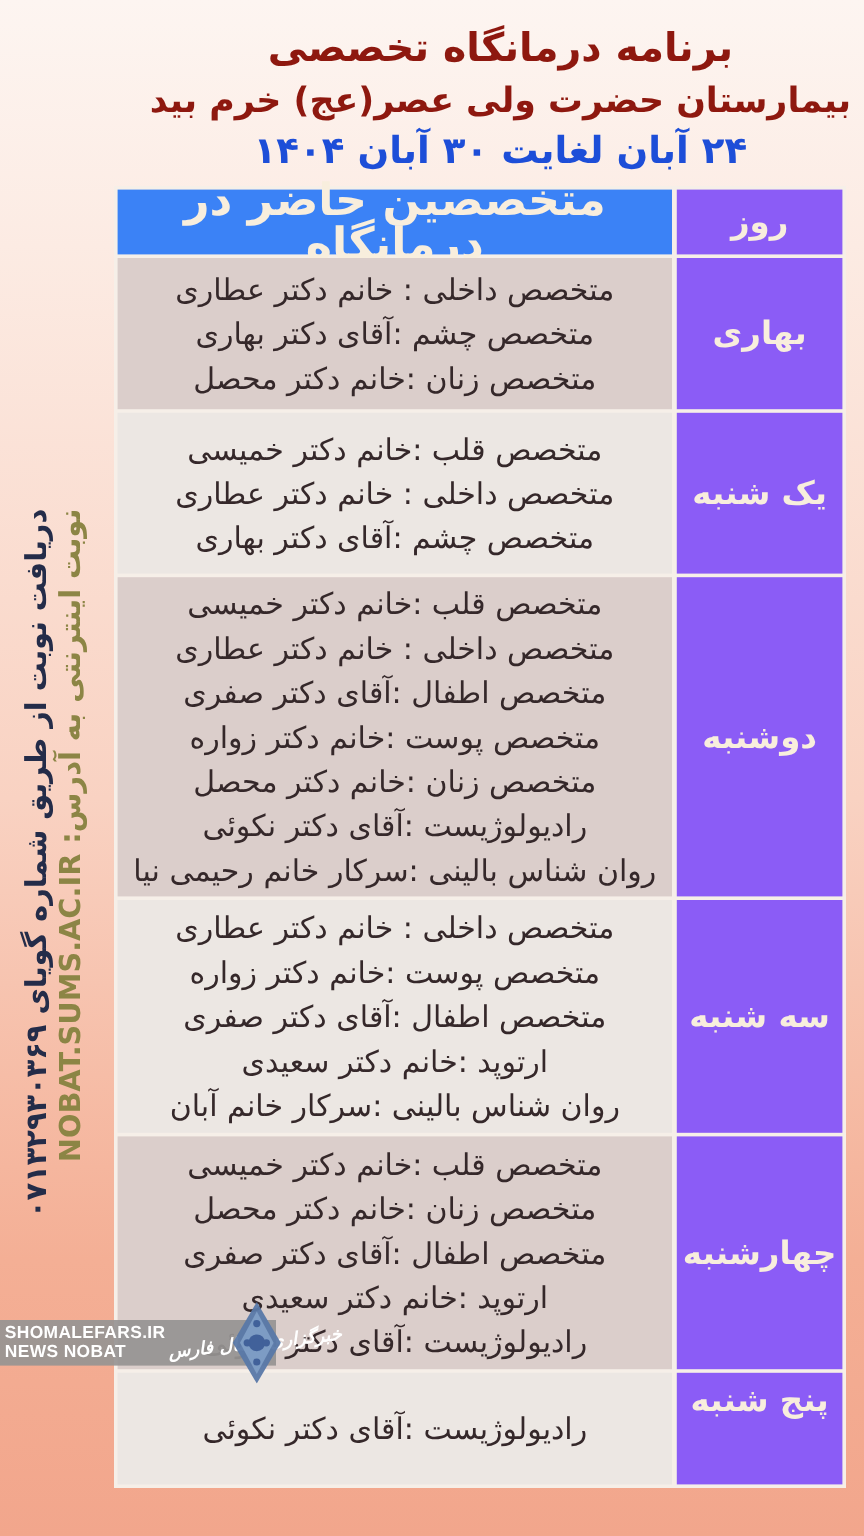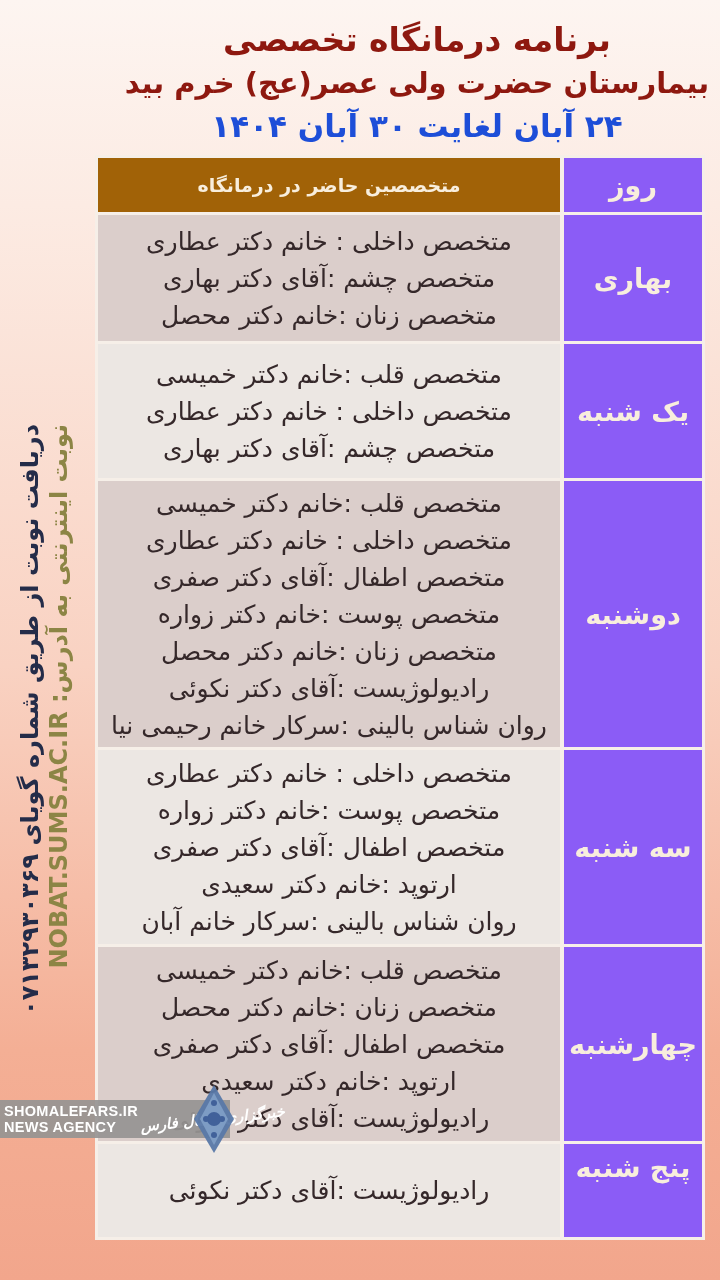--- a/index.html
+++ b/index.html
@@ -27,21 +27,21 @@
     flex:0 0 138px;background:#8b5cf6;color:#f8eedd;
     display:flex;align-items:center;justify-content:center;
     font-size:27px;font-weight:bold;text-align:center;
   }
   .speccell{
     flex:1 1 auto;display:flex;flex-direction:column;
     align-items:center;justify-content:center;
     color:#35282a;font-size:25px;line-height:37px;text-align:center;
   }
   .thead .speccell{
-    background:#a16207;color:#f8eedd;font-size:19px;font-weight:bold;
+    background:#3b82f6;color:#f8eedd;font-size:37px;font-weight:bold;
   }
   .thead{height:54px;}
   .r1{height:126px;}
   .r2{height:134px;}
   .r3{height:266px;}
   .r4{height:194px;}
   .r5{height:194px;}
   .r6{height:93px;}
   .bg-dark .speccell{background:#dbcecb;}
   .bg-light .speccell{background:#ece7e3;}
@@ -149,21 +149,21 @@
 </div>
 
 <div class="side-note">
   <div class="side-line phone">دریافت نوبت از طریق شماره گویای ۰۷۱۳۲۹۳۰۳۶۹</div>
   <div class="side-line web">نوبت اینترنتی به آدرس: NOBAT.SUMS.AC.IR</div>
 </div>
 
 <div class="watermark">
   <div class="wm-latin">
     <div>SHOMALEFARS.IR</div>
-    <div>NEWS AGENCY</div>
+    <div>NEWS NOBAT</div>
   </div>
   <div class="wm-persian">خبرگزاری شمال فارس</div>
   <svg class="wm-ornament" width="52" height="68" viewBox="0 0 52 68">
     <g fill="#5878a8">
       <polygon points="26,0 46,34 26,68 6,34" opacity="0.95"></polygon>
       <polygon points="26,8 40,34 26,60 12,34" fill="#7d9cc4"></polygon>
       <circle cx="26" cy="34" r="7" fill="#41619a"></circle>
       <circle cx="26" cy="18" r="3" fill="#41619a"></circle>
       <circle cx="26" cy="50" r="3" fill="#41619a"></circle>
       <circle cx="18" cy="34" r="3" fill="#41619a"></circle>

